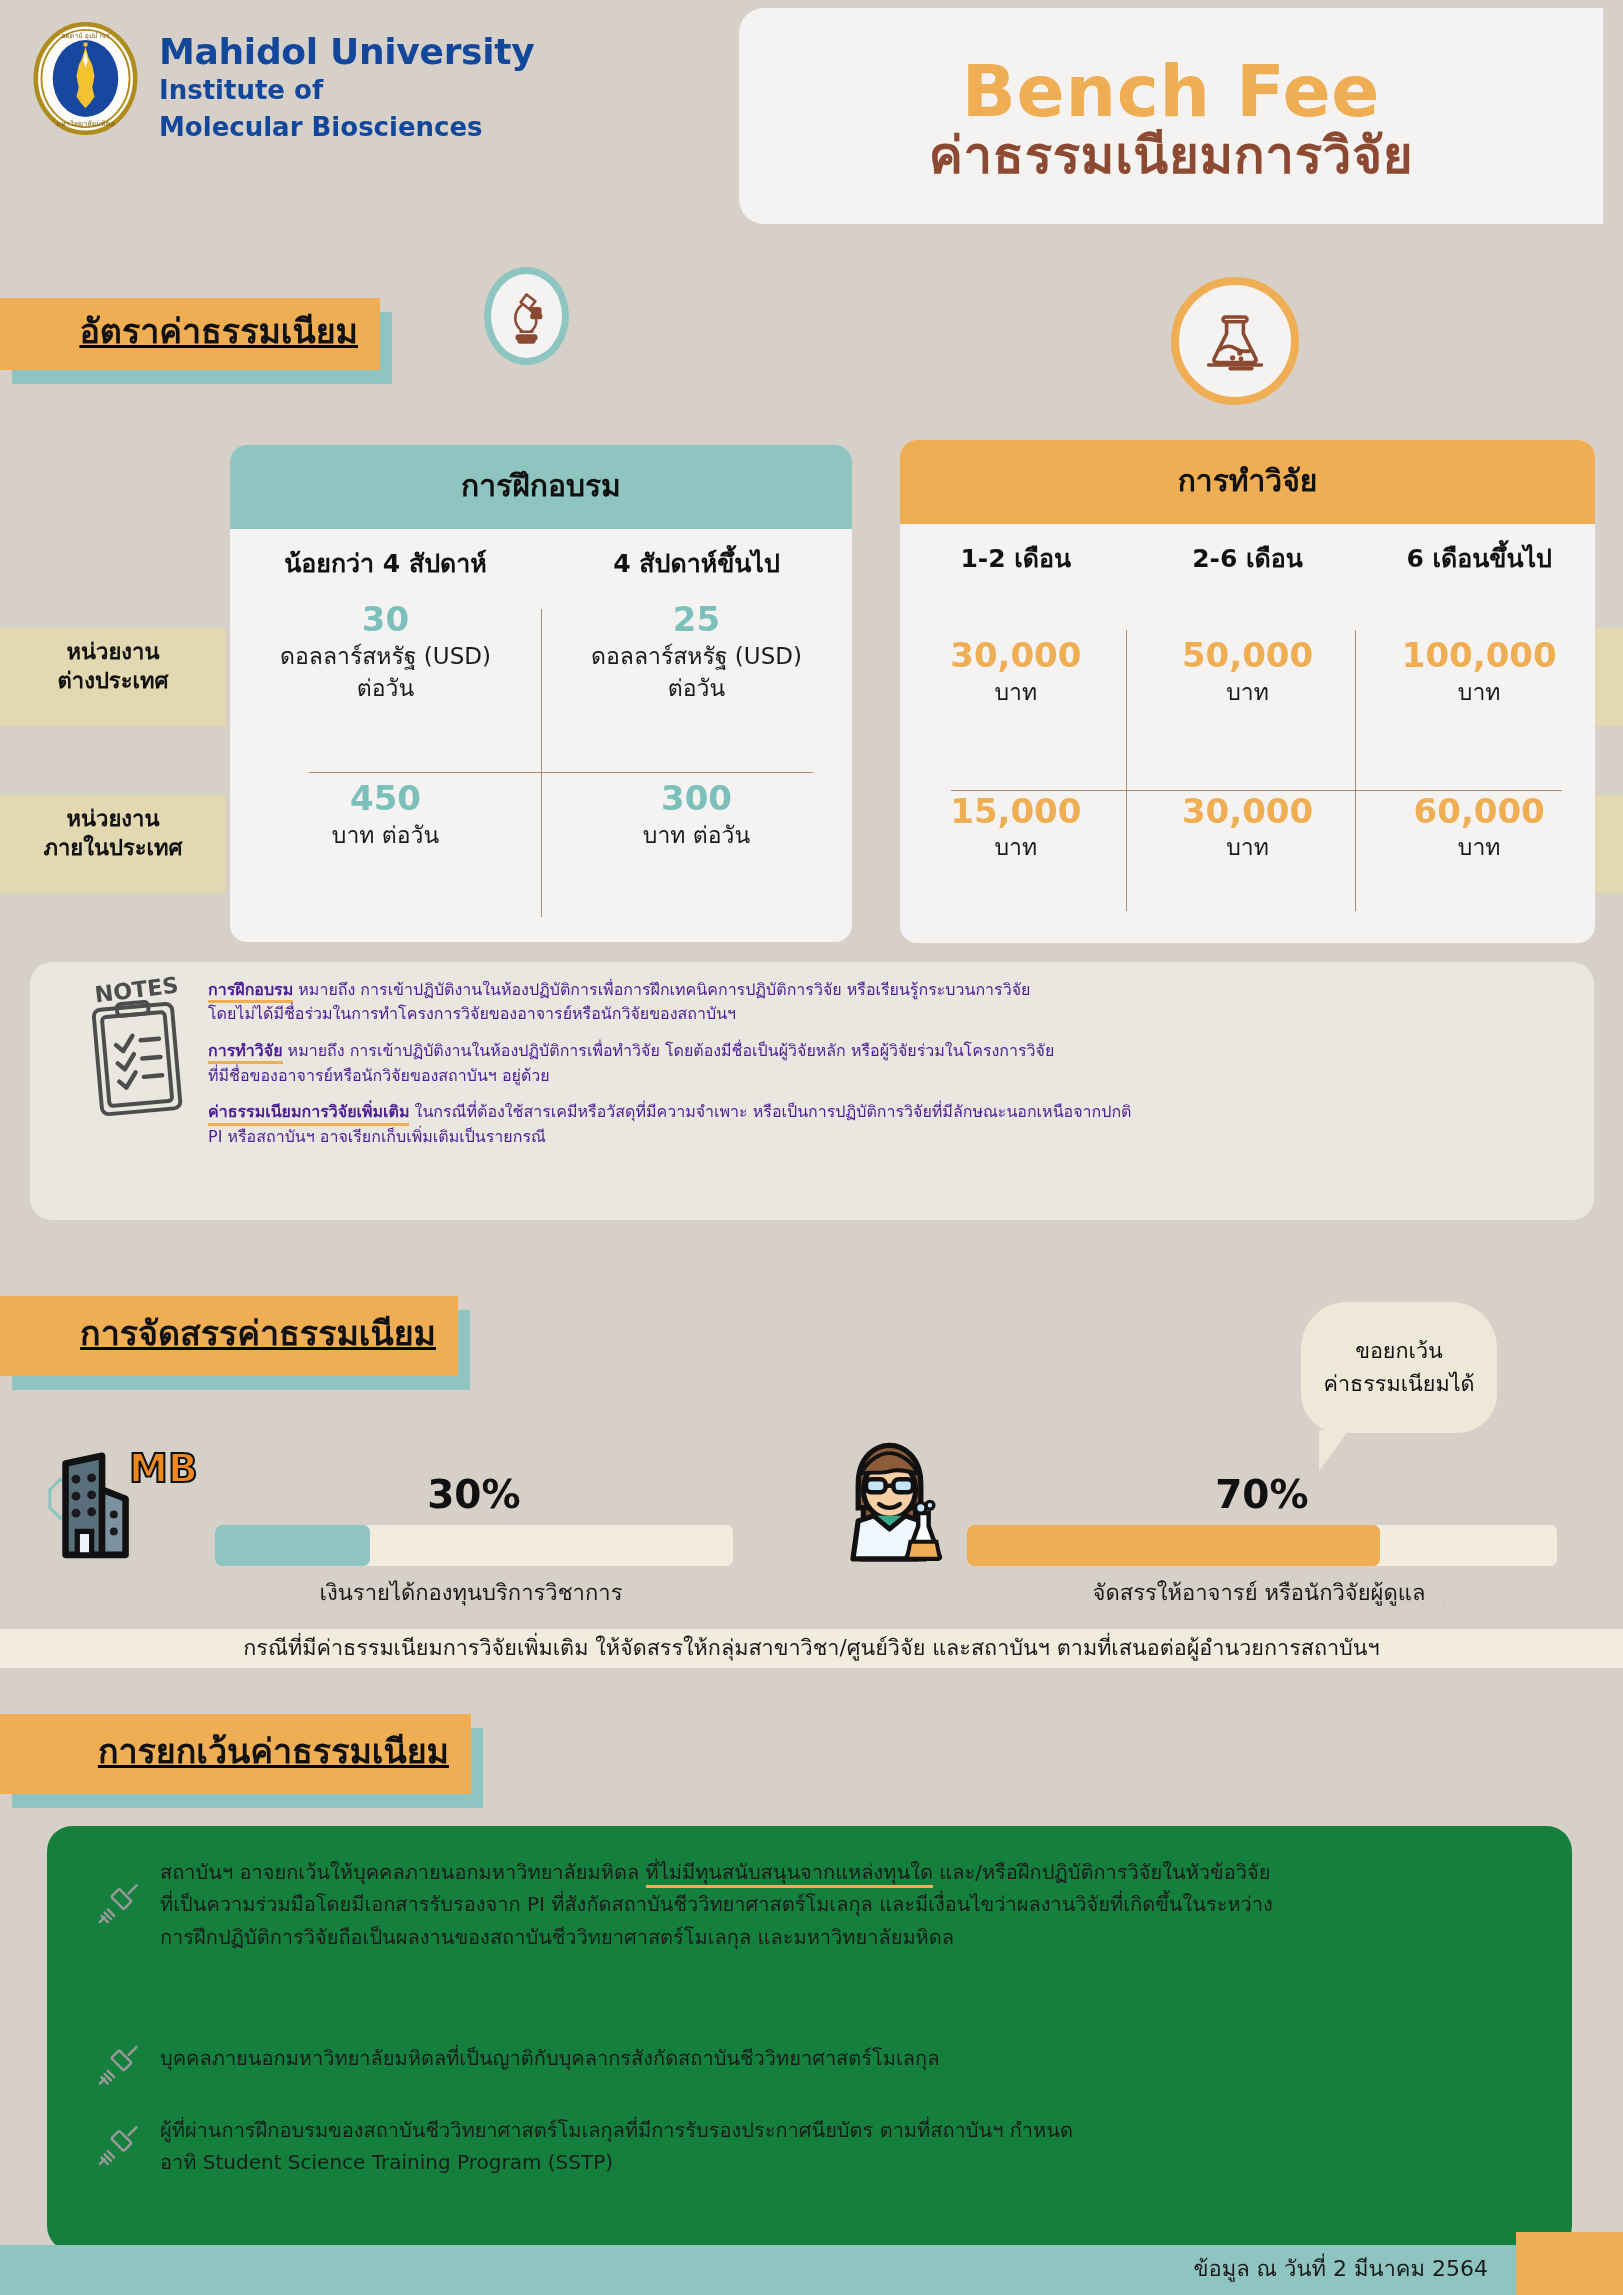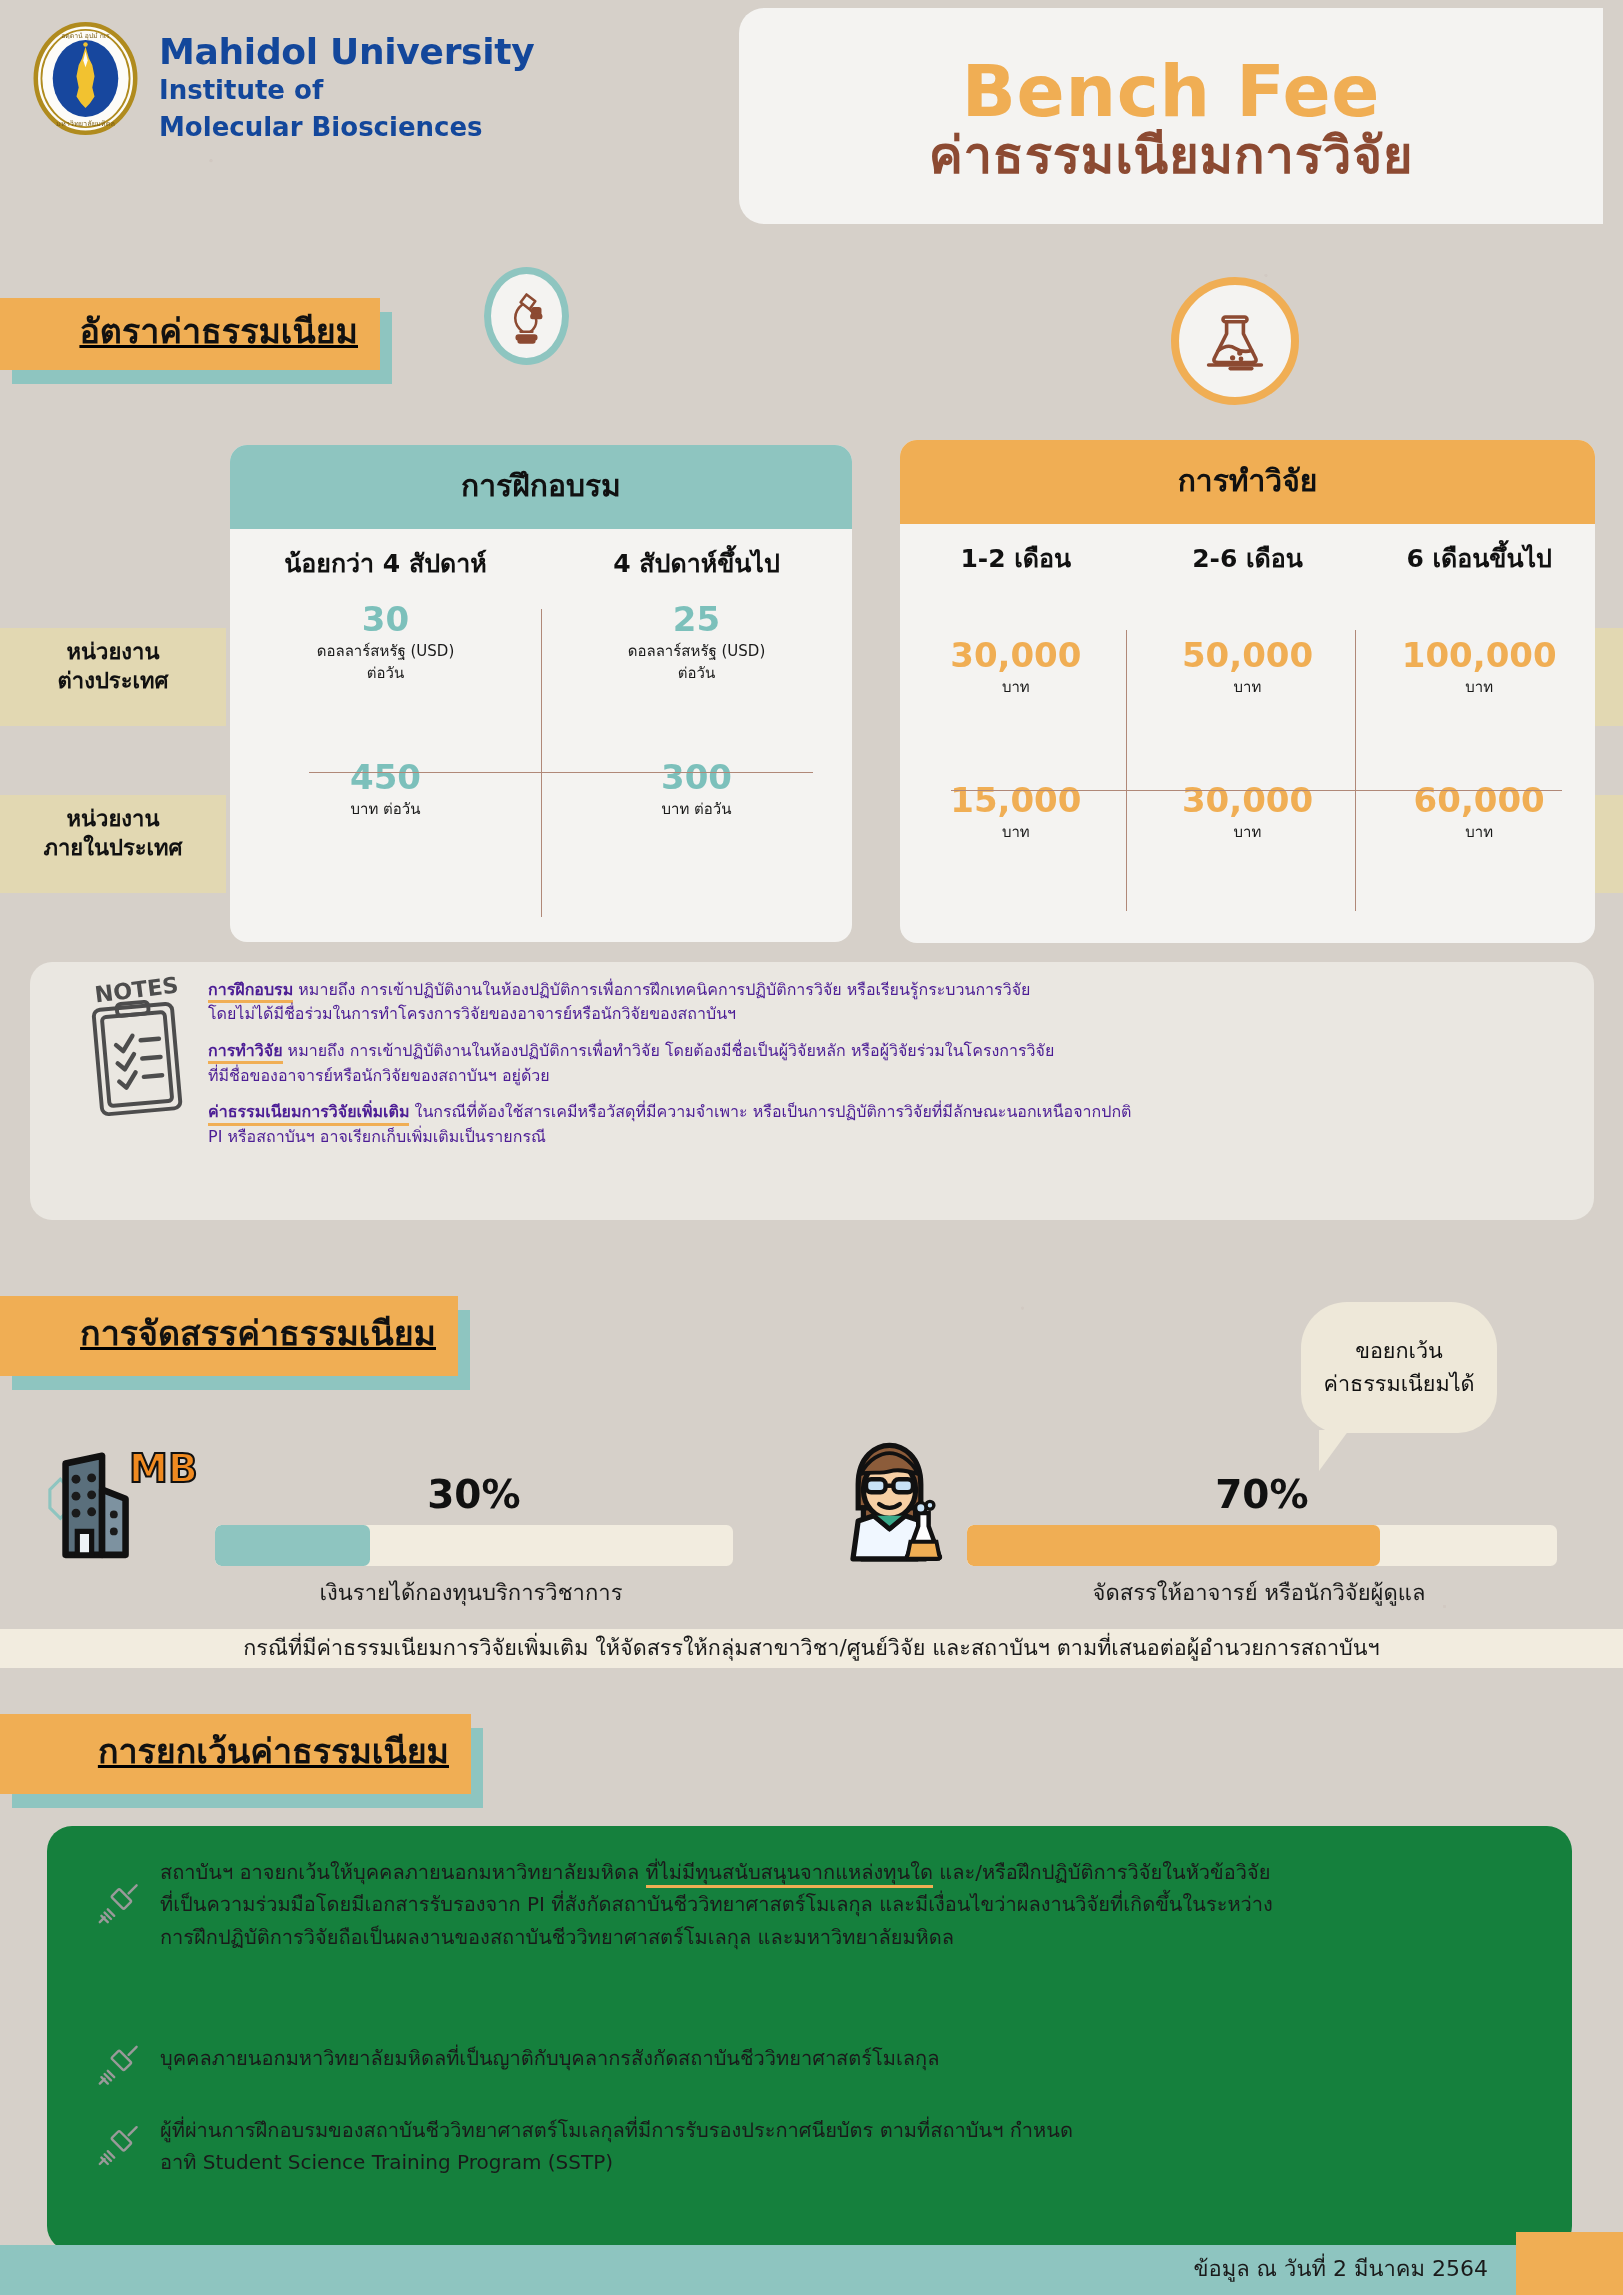--- a/index.html
+++ b/index.html
@@ -92,21 +92,21 @@
   #tbl-research { left:900px; top:440px; width:695px; height:503px; }
   #tbl-research .tbl-head { background:#f0ae54; }
 
   .col-heads { display:flex; padding:14.4px 0 0; }
   .col-heads .ch { flex:1; text-align:center; font-size:25px; font-weight:bold; color:#111; }
 
   .cells { position:relative; display:flex; flex-direction:column; }
   .cell-row { display:flex; }
   .cell { flex:1; text-align:center; padding:17px 3.9px; }
   .cell .num { font-size:34px; font-weight:bold; line-height:1.15; }
-  .cell .unit { font-size:15px; color:#1a1a1a; line-height:1.3; margin-top:2.6px; }
+  .cell .unit { font-size:23px; color:#1a1a1a; line-height:1.3; margin-top:2.6px; }
   #tbl-training .cell .num { color:#7cc0bb; }
   #tbl-research .cell .num { color:#f0ae54; }
 
   .vline { position:absolute; width:1.3px; background:#b08878; }
   .hline { position:absolute; height:1.3px; background:#b08878; }
 
   
   #notes-card {
     position:absolute; left:30px; top:962px; width:1564px; height:258px;
     background:#eae7e1; border-radius:22px;

